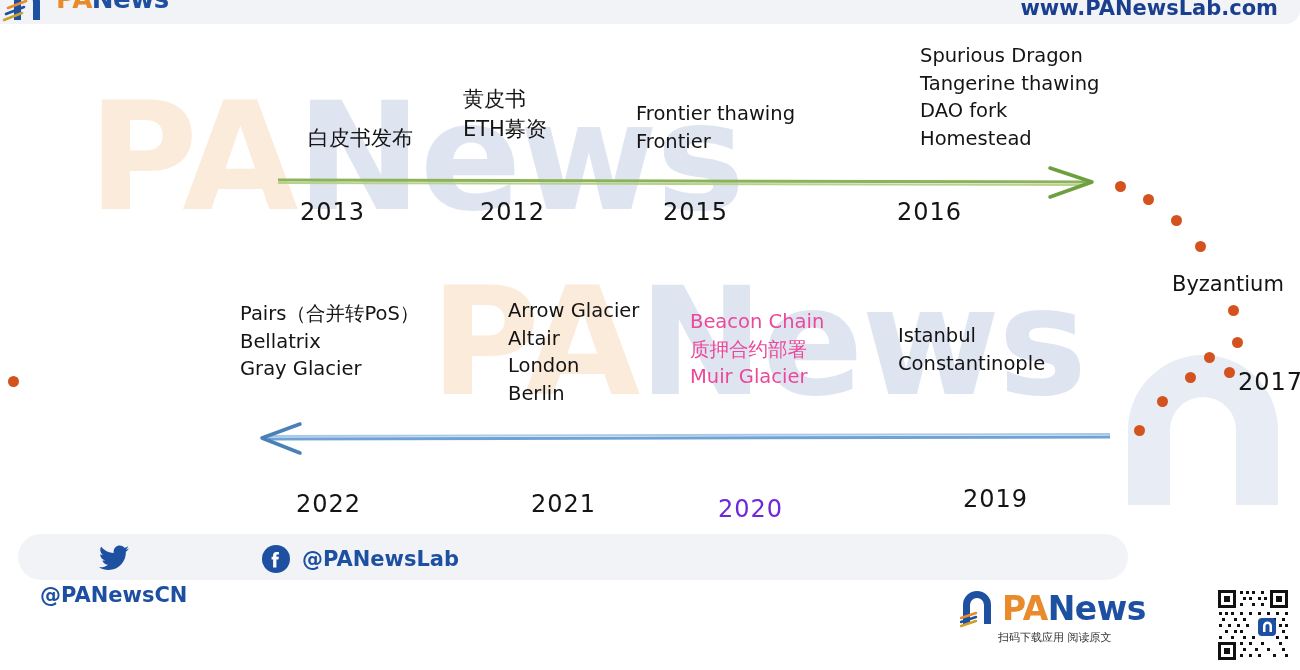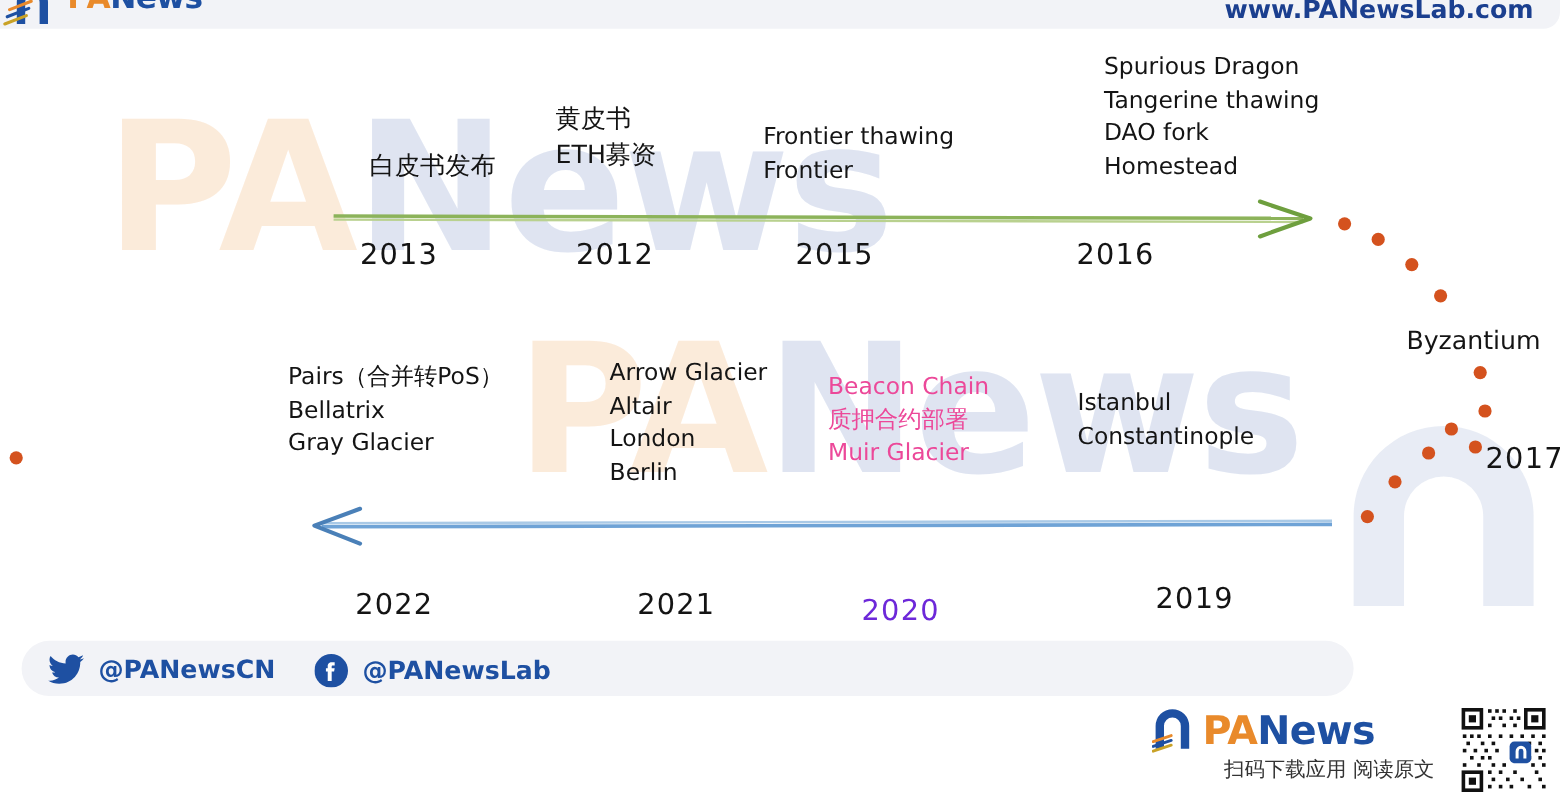--- a/index.html
+++ b/index.html
@@ -141,21 +141,21 @@
     gap: 12px;
     z-index: 32;
     top: 545px;
   }
   .social-item .handle {
     font-size: 21px;
     font-weight: bold;
     color: #1e50a2;
     white-space: nowrap;
   }
-  .social-twitter { left: 40px; }
+  .social-twitter { left: 40px; flex-direction: column; }
   .social-facebook { left: 262px; align-items: center; }
 
   
   .brand-block {
     position: absolute;
     left: 960px; top: 588px;
     width: 230px;
     z-index: 30;
   }
   .brand-row {
@@ -166,22 +166,22 @@
   .brand-name {
     font-size: 33px;
     font-weight: bold;
     color: #1e50a2;
     letter-spacing: -0.5px;
     white-space: nowrap;
   }
   .brand-name .accent { color: #e98a2b; }
   .brand-caption {
     margin-top: 2px;
-    margin-left: 60px;
-    font-size: 17px;
+    margin-left: 38px;
+    font-size: 11px;
     color: #333333;
     white-space: nowrap;
   }
   .qr-box {
     position: absolute;
     left: 1216px; top: 588px;
     width: 74px; height: 74px;
     z-index: 31;
     background: #ffffff;
   }

